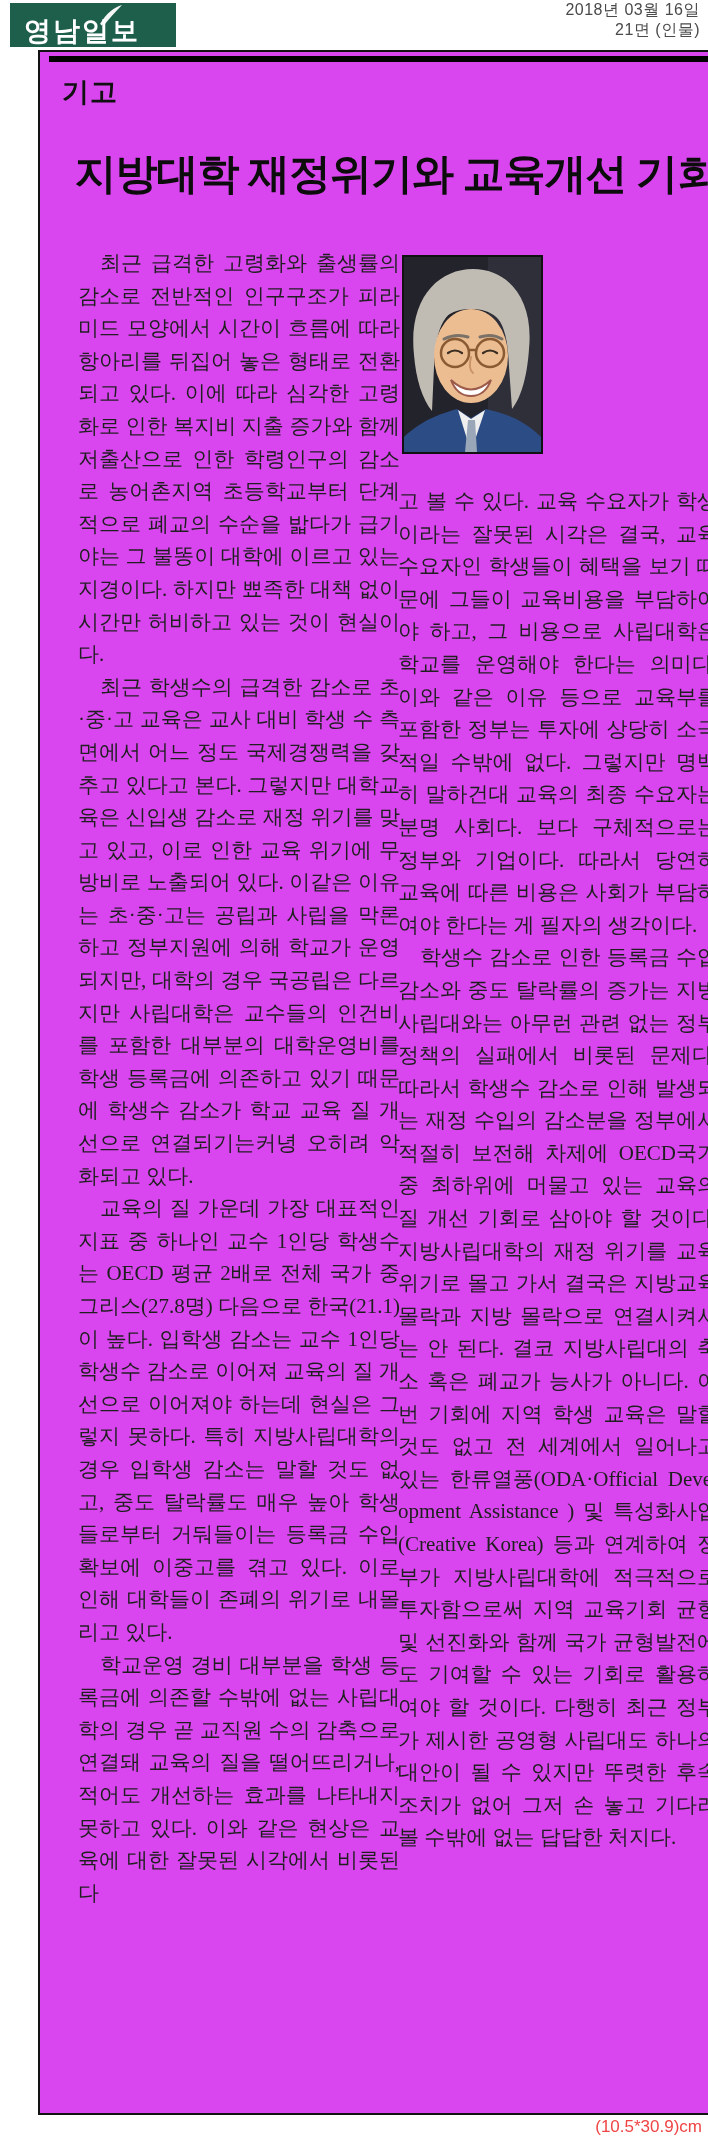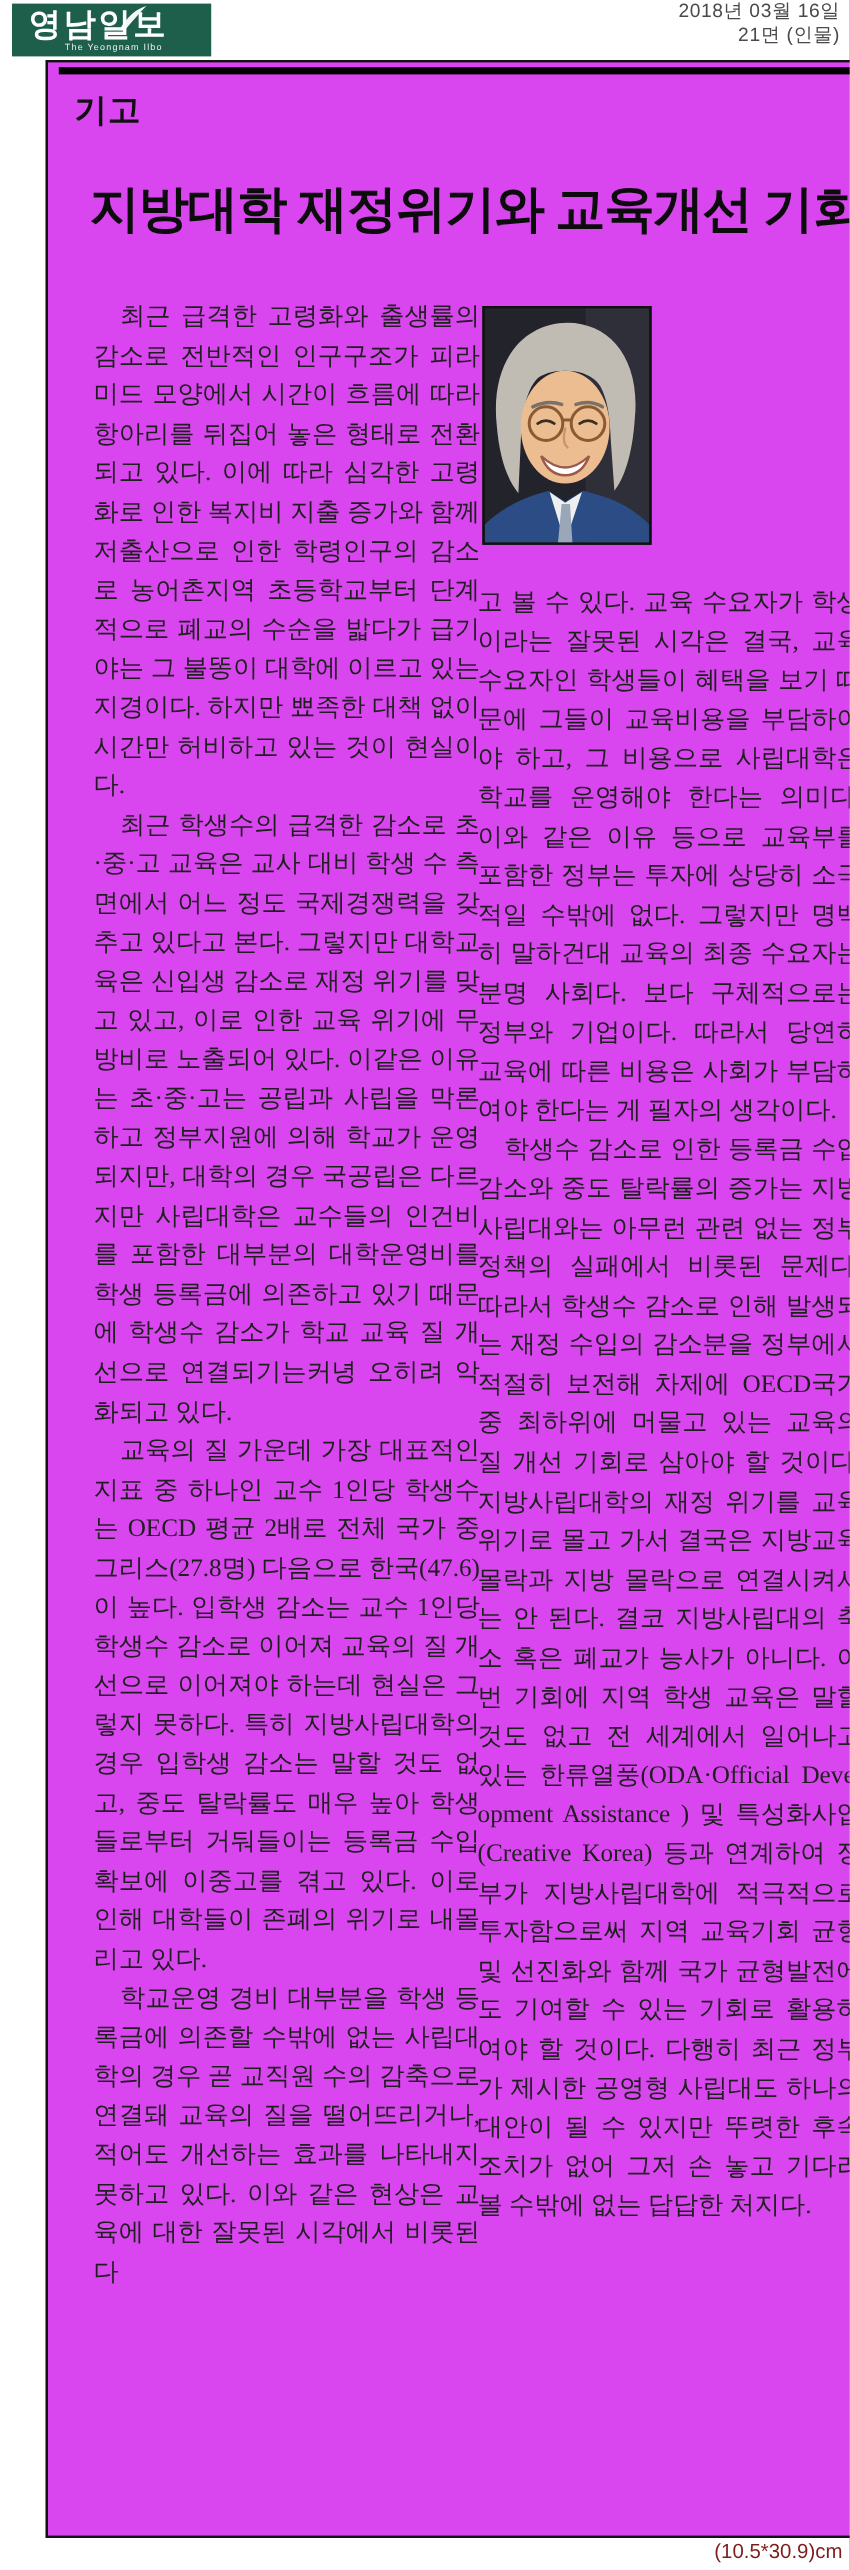--- a/index.html
+++ b/index.html
@@ -9,21 +9,21 @@
     -webkit-font-smoothing:antialiased;
   }
   
   .logo{
     position:absolute;left:10px;top:3px;width:166px;height:44px;
     background:#1e5f4b;color:#fff;overflow:hidden;
   }
   .logo-main{
     font-family:"Liberation Sans","DejaVu Sans",sans-serif;
     font-weight:bold;font-size:27px;line-height:30px;letter-spacing:2px;
-    padding:2px 0 0 14px;white-space:nowrap;
+    padding:2px 0 0 14px;white-space:nowrap;margin-top:11px;
   }
   .logo-quill{position:absolute;right:52px;top:1px;width:26px;height:22px;opacity:.95;}
   .logo-sub{
     font-family:"Liberation Sans","DejaVu Sans",sans-serif;
     font-size:7.5px;letter-spacing:1px;padding-left:44px;line-height:10px;color:#e9f2ee;
   }
   .dateblock{
     position:absolute;right:8px;top:0;text-align:right;
     font-family:"Liberation Sans","DejaVu Sans",sans-serif;
     font-size:16px;line-height:20px;color:#4a4a4a;letter-spacing:.5px;
@@ -67,21 +67,21 @@
     line-height:30px;font-size:20px;color:#222;text-indent:0;
   }
   .author-name{
     font-size:25px;font-weight:bold;letter-spacing:7px;color:#111;
     margin-bottom:6px;white-space:nowrap;
   }
   
   .size-note{
     position:absolute;right:6px;top:2117px;
     font-family:"Liberation Sans","DejaVu Sans",sans-serif;
-    font-size:17px;color:#7f1d1d;
+    font-size:17px;color:#ef4444;
   }
 </style>
 </head>
 <body>
 
 <div>
 
   <div class="logo">
     <div class="logo-main">영남일보</div>
     <svg class="logo-quill" viewBox="0 0 26 22">
@@ -97,21 +97,21 @@
   </div>
 
   <div class="article-box">
     <div class="top-rule"></div>
     <div class="section-label">기고</div>
     <h1 class="title">지방대학 재정위기와 교육개선 기회</h1>
 
     <div class="col col-left">
       <p>최근 급격한 고령화와 출생률의 감소로 전반적인 인구구조가 피라미드 모양에서 시간이 흐름에 따라 항아리를 뒤집어 놓은 형태로 전환되고 있다. 이에 따라 심각한 고령화로 인한 복지비 지출 증가와 함께 저출산으로 인한 학령인구의 감소로 농어촌지역 초등학교부터 단계적으로 폐교의 수순을 밟다가 급기야는 그 불똥이 대학에 이르고 있는 지경이다. 하지만 뾰족한 대책 없이 시간만 허비하고 있는 것이 현실이다.</p>
       <p>최근 학생수의 급격한 감소로 초·중·고 교육은 교사 대비 학생 수 측면에서 어느 정도 국제경쟁력을 갖추고 있다고 본다. 그렇지만 대학교육은 신입생 감소로 재정 위기를 맞고 있고, 이로 인한 교육 위기에 무방비로 노출되어 있다. 이같은 이유는 초·중·고는 공립과 사립을 막론하고 정부지원에 의해 학교가 운영되지만, 대학의 경우 국공립은 다르지만 사립대학은 교수들의 인건비를 포함한 대부분의 대학운영비를 학생 등록금에 의존하고 있기 때문에 학생수 감소가 학교 교육 질 개선으로 연결되기는커녕 오히려 악화되고 있다.</p>
-      <p>교육의 질 가운데 가장 대표적인 지표 중 하나인 교수 1인당 학생수는 OECD 평균 2배로 전체 국가 중 그리스(27.8명) 다음으로 한국(47.6)이 높다. 입학생 감소는 교수 1인당 학생수 감소로 이어져 교육의 질 개선으로 이어져야 하는데 현실은 그렇지 못하다. 특히 지방사립대학의 경우 입학생 감소는 말할 것도 없고, 중도 탈락률도 매우 높아 학생들로부터 거둬들이는 등록금 수입 확보에 이중고를 겪고 있다. 이로 인해 대학들이 존폐의 위기로 내몰리고 있다.</p>
+      <p>교육의 질 가운데 가장 대표적인 지표 중 하나인 교수 1인당 학생수는 OECD 평균 2배로 전체 국가 중 그리스(27.8명) 다음으로 한국(21.1)이 높다. 입학생 감소는 교수 1인당 학생수 감소로 이어져 교육의 질 개선으로 이어져야 하는데 현실은 그렇지 못하다. 특히 지방사립대학의 경우 입학생 감소는 말할 것도 없고, 중도 탈락률도 매우 높아 학생들로부터 거둬들이는 등록금 수입 확보에 이중고를 겪고 있다. 이로 인해 대학들이 존폐의 위기로 내몰리고 있다.</p>
       <p>학교운영 경비 대부분을 학생 등록금에 의존할 수밖에 없는 사립대학의 경우 곧 교직원 수의 감축으로 연결돼 교육의 질을 떨어뜨리거나, 적어도 개선하는 효과를 나타내지 못하고 있다. 이와 같은 현상은 교육에 대한 잘못된 시각에서 비롯된다</p>
     </div>
 
     <div class="col col-right">
       <div class="author-figure">
         <div class="photo">
           <svg viewBox="0 0 137 195" width="137" height="195">
             <rect width="137" height="195" fill="#23232b"></rect>
             <rect x="84" width="53" height="195" fill="#2f2f3a"></rect>
             <path d="M10,98 C4,42 34,12 69,12 C104,12 130,42 125,92 C123,122 116,142 108,152 L105,110 C104,70 95,50 68,48 C40,50 32,70 30,110 L28,154 C18,142 12,122 10,98 Z" fill="#c0bcb4"></path>

